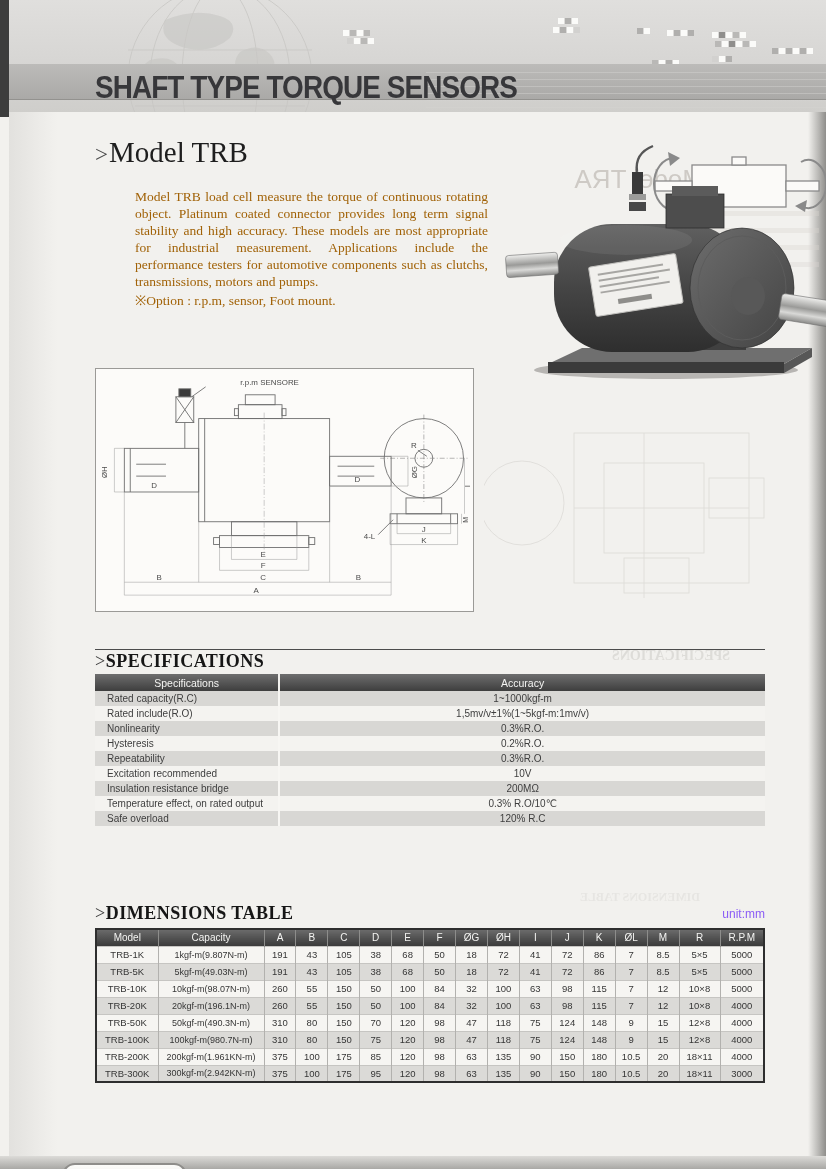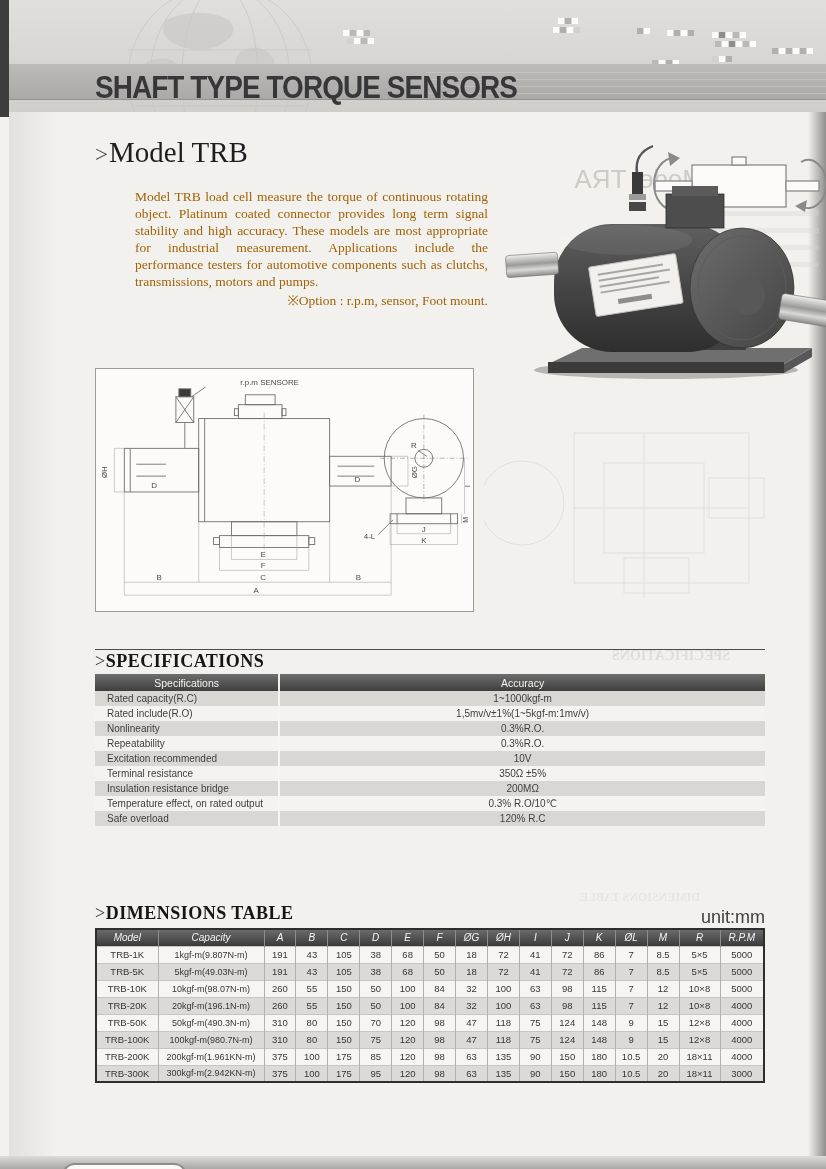--- a/index.html
+++ b/index.html
@@ -25,50 +25,50 @@
               background:linear-gradient(90deg,rgba(0,0,0,0) 0%,#b7b6b3 60%,#8f8e8b 100%);}
   .bottom-edge{position:absolute;left:0;bottom:0;width:826px;height:13px;
               background:linear-gradient(180deg,#dcdbd8,#a9a8a5);}
   
   .model-heading{position:absolute;left:95px;top:136px;font-family:"Liberation Serif","DejaVu Serif",serif;
      color:#1e1e1e;font-size:29px;font-weight:normal;}
   .model-heading .marker{color:#4a4a4a;font-size:23px;margin-right:1px;}
   .description{position:absolute;left:95px;top:188px;width:353px;
      font-family:Liberation Serif, serif;font-size:13.5px;line-height:17px;
      color:#a16207;text-align:justify;margin-left:40px;}
-  .option-note{margin-top:2px;text-align:right;}
+  .option-note{margin-top:2px;text-align:left;}
   
   .product-figure{position:absolute;left:486px;top:136px;width:340px;height:250px;}
   
   .drawing-box{position:absolute;left:95px;top:368px;width:379px;height:244px;
      background:#fcfbf9;border:1px solid #9b9a97;}
   .ghost-drawing{position:absolute;left:484px;top:388px;width:322px;height:228px;opacity:.30;}
   
   .section-rule{position:absolute;left:95px;width:670px;height:1px;background:#4c4c4c;}
   .section-heading{position:absolute;left:95px;font-family:"Liberation Serif","DejaVu Serif",serif;
      font-size:18px;font-weight:bold;color:#161616;letter-spacing:.5px;}
   .section-heading .marker{font-weight:normal;color:#3c3c3c;}
-  .unit-note{position:absolute;left:95px;width:670px;text-align:right;font-size:18px;color:#404040;}
+  .unit-note{position:absolute;left:95px;width:670px;text-align:right;font-size:12px;color:#8b5cf6;}
   
   .ghost-text{position:absolute;font-family:"Liberation Serif","DejaVu Serif",serif;color:#97958f;
      transform:scaleX(-1);filter:blur(.6px);}
   
   table{border-collapse:collapse;table-layout:fixed;}
   .spec-table{position:absolute;left:95px;top:674px;width:670px;font-size:10px;}
   .spec-table th{height:17px;background:linear-gradient(180deg,#6e6e6e,#3e3e3e);color:#f4f4f2;
      font-weight:normal;font-size:10.5px;}
   .spec-table th:first-child{width:27.5%;border-right:2px solid #f2f1ee;}
   .spec-table td{height:15px;color:#3e3e3e;text-align:center;padding:0 4px;}
   .spec-table td:first-child{text-align:left;padding-left:12px;border-right:2px solid #f7f6f3;}
   .spec-table tbody tr:nth-child(odd){background:#d8d7d4;}
   .spec-table tbody tr:nth-child(even){background:#f4f3f0;}
   .dim-table{position:absolute;left:95px;top:928px;width:670px;font-size:9.5px;
      border:2px solid #2e2e2e;}
   .dim-table th{height:17px;background:linear-gradient(180deg,#6a6a6a,#3a3a3a);color:#f4f4f2;
-     font-weight:normal;font-size:10px;border-left:1px solid #8d8d8b;font-style:italic;}
+     font-weight:normal;font-size:10px;border-left:1px solid #8d8d8b;}
   .dim-table th:first-child{width:62px;border-left:none;}
   .dim-table th:nth-child(2){width:106px;}
   .dim-table th:nth-child(16){width:41px;}
   .dim-table th:last-child{width:44px;}
   .dim-table td{height:17px;text-align:center;color:#363636;border-left:1px solid #b2b1ae;
      border-top:1px solid #c6c5c2;overflow:hidden;white-space:nowrap;}
   .dim-table td:first-child{border-left:none;}
   .dim-table td:nth-child(2){font-size:9px;}
   .dim-table tbody tr:nth-child(odd){background:#f6f5f2;}
   .dim-table tbody tr:nth-child(even){background:#dbdad7;}
@@ -326,30 +326,30 @@
         </tr>
         <tr>
           <td>Rated include(R.O)</td>
           <td>1,5mv/v±1%(1~5kgf-m:1mv/v)</td>
         </tr>
         <tr>
           <td>Nonlinearity</td>
           <td>0.3%R.O.</td>
         </tr>
         <tr>
+          <td>Hysteresis</td>
+          <td>0.2%R.O.</td>
+        </tr>
+        <tr>
           <td>Repeatability</td>
           <td>0.3%R.O.</td>
         </tr>
         <tr>
           <td>Excitation recommended</td>
           <td>10V</td>
-        </tr>
-        <tr>
-          <td>Terminal resistance</td>
-          <td>350Ω ±5%</td>
         </tr>
         <tr>
           <td>Insulation resistance bridge</td>
           <td>200MΩ</td>
         </tr>
         <tr>
           <td>Temperature effect, on rated output</td>
           <td>0.3% R.O/10℃</td>
         </tr>
         <tr>

